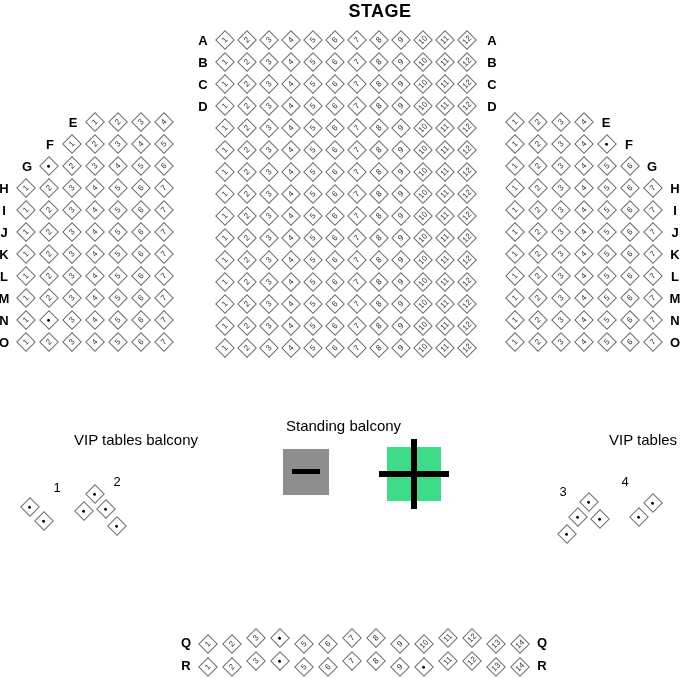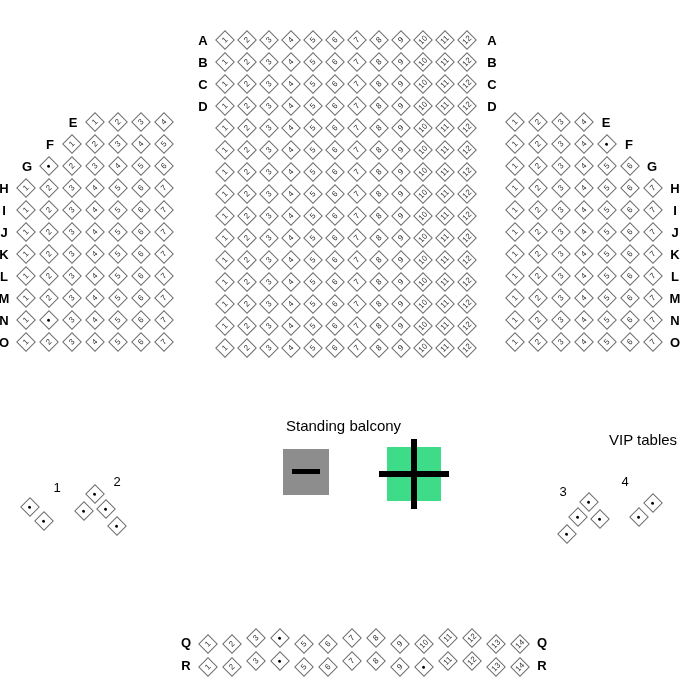--- a/index.html
+++ b/index.html
@@ -40,20 +40,21 @@
   #minus-btn .bar-h{position:absolute;left:9px;top:20px;width:28px;height:5px;}
   #plus-btn{left:387px;top:447px;width:54px;height:54px;}
   #plus-btn .bar-h{position:absolute;left:-8px;top:24px;width:70px;height:6px;}
   #plus-btn .bar-v{position:absolute;left:24px;top:-8px;width:6px;height:70px;}
 </style>
 </head>
 <body>
 
 <div class="canvas">
 
+  <div class="block-title" id="stage-title">STAGE</div>
 
   <div class="group" id="center-block">
       <div class="seat" style="left: 218px; top: 33px;">
         <span class="seat-num">1</span>
       </div>
       <div class="seat" style="left: 240px; top: 33px;">
         <span class="seat-num">2</span>
       </div>
       <div class="seat" style="left: 262px; top: 33px;">
         <span class="seat-num">3</span>
@@ -1044,20 +1045,21 @@
       </div>
       <div class="seat" style="left: 623px; top: 335px;">
         <span class="seat-num">6</span>
       </div>
       <div class="seat" style="left: 646px; top: 335px;">
         <span class="seat-num">7</span>
       </div>
       <div class="row-label" style="left: 675px; top: 342px;">O</div>
     </div>
 
+  <div class="section-label" id="vip-left-label">VIP tables balcony</div>
   <div class="section-label" id="standing-label">Standing balcony</div>
   <div class="section-label" id="vip-right-label">VIP tables</div>
 
   <div class="standing-btn" id="minus-btn" role="button" style="background: rgb(141, 141, 141);">
     <div class="bar-h bar" style="background: rgb(0, 0, 0);"></div>
   </div>
   <div class="standing-btn" id="plus-btn" role="button" style="background: rgb(62, 220, 137);">
     <div class="bar-h bar" style="background: rgb(0, 0, 0);"></div>
     <div class="bar-v bar" style="background: rgb(0, 0, 0);"></div>
   </div>

